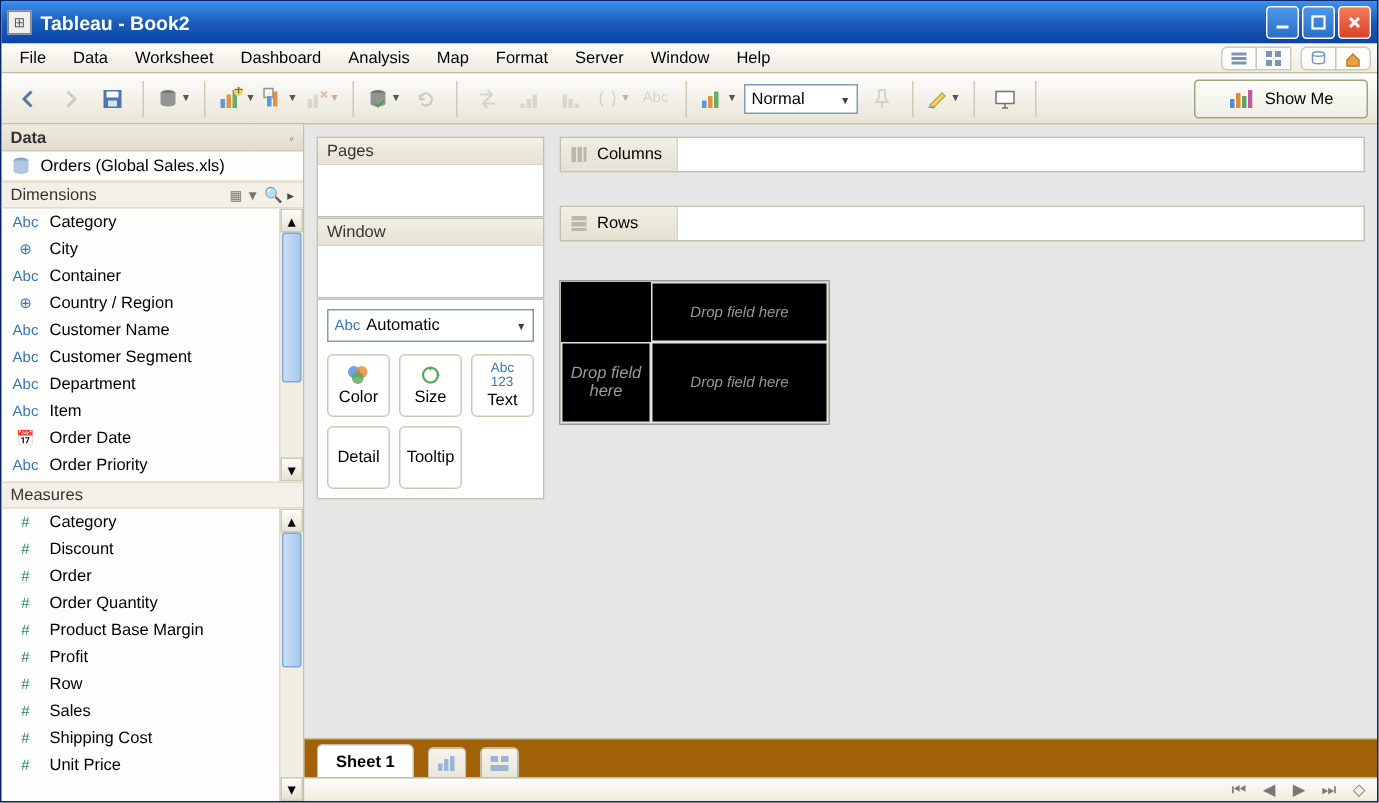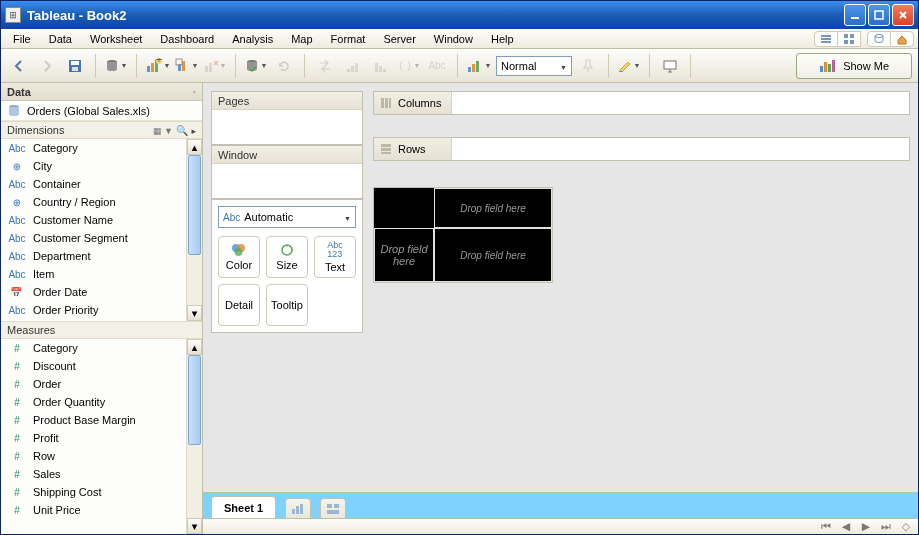--- a/index.html
+++ b/index.html
@@ -72,21 +72,21 @@
 
 .shelf-col{ flex:1; display:flex; flex-direction:column; gap:22px;}
 .shelf{ height:24px; background:#fff; border:1px solid #c4c0b0; display:flex; align-items:stretch;}
 .shelf-lbl{width:78px; background:linear-gradient(#f1eee3,#e5e1d3); border-right:1px solid #d8d4c4; display:flex; align-items:center; padding:0 6px; gap:6px;}
 .shelf-drop{flex:1;}
 .view{ margin-top:4px; background:#000000; border:1px solid #c4c0b0; width:180px; height:96px; display:grid; grid-template-columns:60px 1fr; grid-template-rows:40px 1fr;}
 .view div{border:1px solid #e2e2e2; display:flex; align-items:center; justify-content:center; color:#999; font-style:italic; font-size:10px; text-align:center;}
 .view .tl{border:none;}
 
 
-.tabs{ height:26px; border-top:1px solid #c0c0a8; background:#7dd3fc; display:flex; align-items:flex-end; padding:0 8px; gap:9px; position:relative;}
+.tabs{ height:26px; border-top:1px solid #c0c0a8; background:#a16207; display:flex; align-items:flex-end; padding:0 8px; gap:9px; position:relative;}
 .tab{ height:22px; border:1px solid #c4c0b0; border-bottom:none; background:#fff; padding:0 12px; display:flex; align-items:center; border-top-left-radius:4px; border-top-right-radius:4px; font-weight:bold;}
 .tab-icon{width:26px; height:20px; border:1px solid #c4c0b0; border-bottom:none; background:linear-gradient(#f6f4ec,#e9e6d9); display:flex; align-items:center; justify-content:center; border-top-left-radius:4px; border-top-right-radius:4px;}
 
 
 .status{height:16px; border-top:1px solid #c0c0a8; background:linear-gradient(#fdfdfb,#efebde); display:flex; align-items:center; justify-content:flex-end; padding:0 6px; gap:8px;}
 .status .nav{width:12px;height:12px;display:flex;align-items:center;justify-content:center;opacity:.5;}
 
 .caret::after{content:'▼'; font-size:7px; color:#444;}
 .caret-r::after{content:'▸'; font-size:9px; color:#444;}
 </style>

